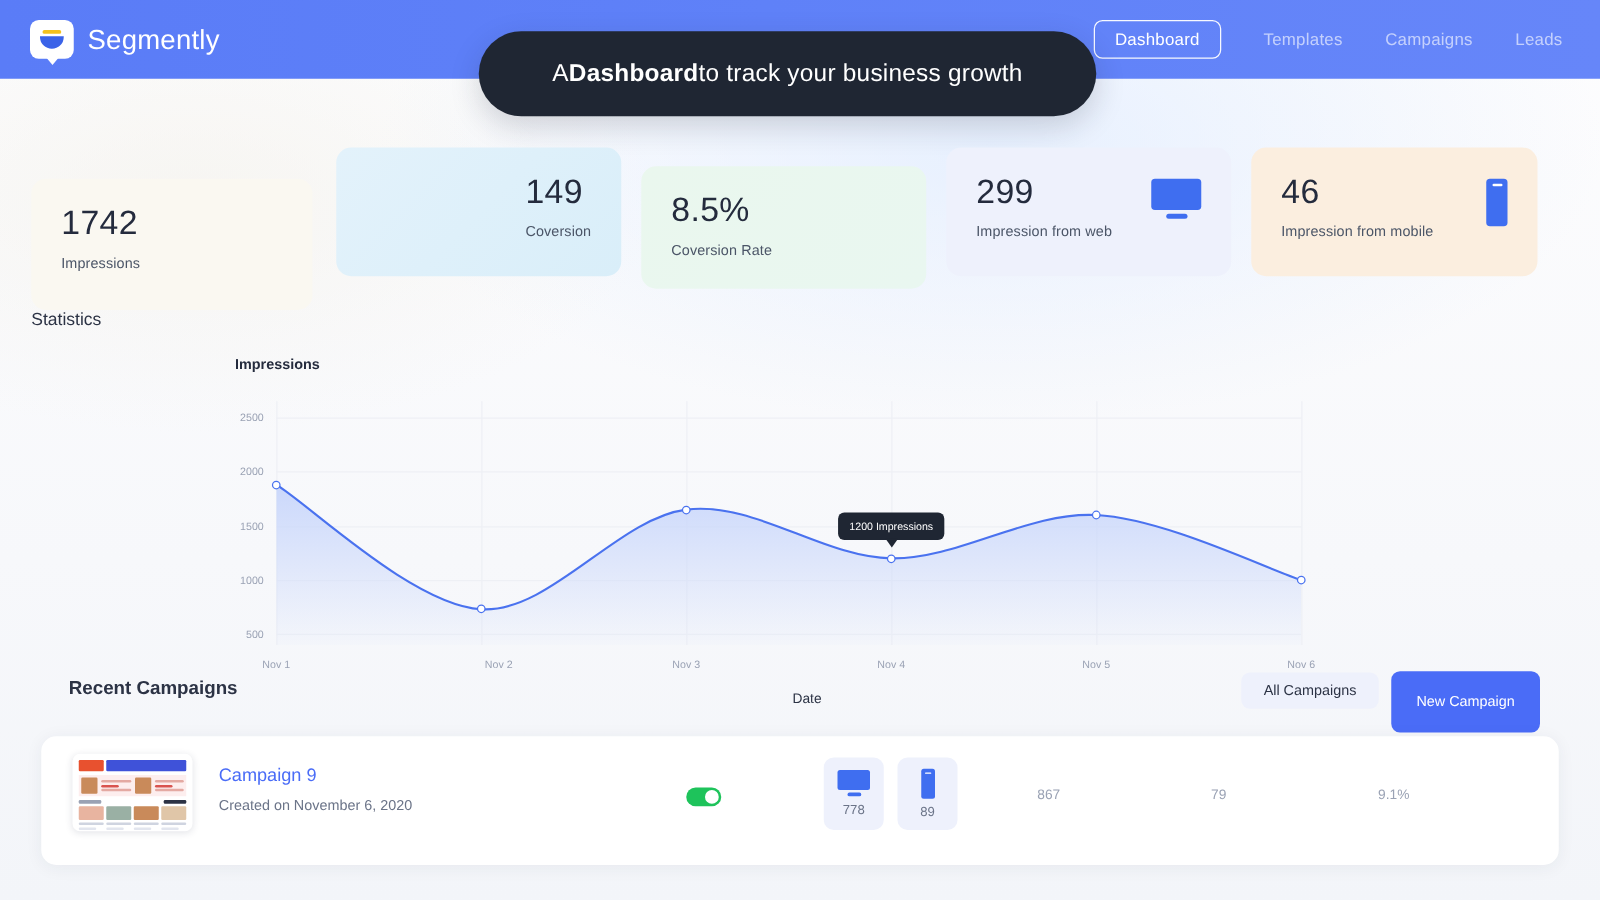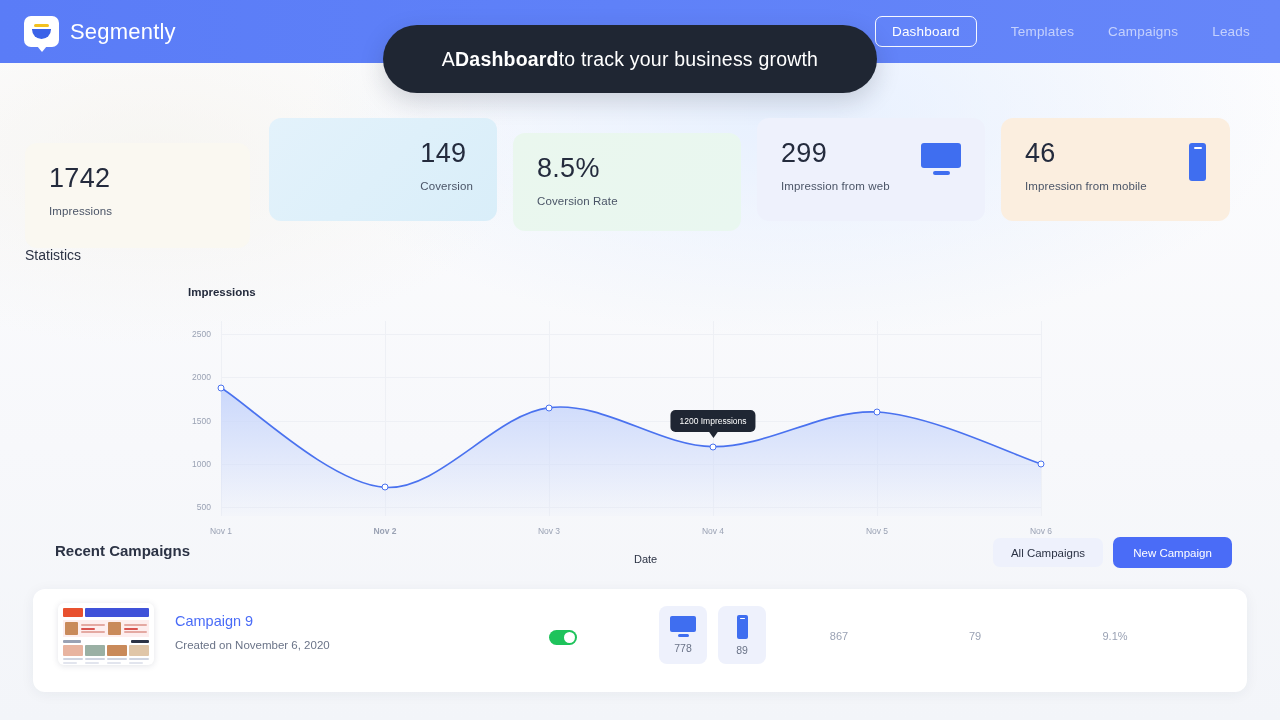--- a/index.html
+++ b/index.html
@@ -120,21 +120,21 @@
   }
 
   
   .rc-title { position: absolute; left: 55px; top: 542px; font-size: 15px; color: #2c3345; font-weight: 700; }
   .btn-all {
     position: absolute; left: 993px; top: 538px; width: 110px; height: 29px;
     background: #eef1fc; border-radius: 7px; border: none;
     color: #2c3345; font-size: 11.5px; font-family: inherit; cursor: pointer;
   }
   .btn-new {
-    position: absolute; left: 1113px; top: 537px; width: 119px; height: 31px;
+    position: absolute; left: 1113px; top: 537px; width: 119px; height: 49px;
     background: #4a6cf7; border-radius: 7px; border: none;
     color: #fff; font-size: 11.5px; font-family: inherit; cursor: pointer;
   }
 
   .campaign-panel {
     position: absolute; left: 33px; top: 589px; width: 1214px; height: 103px;
     background: #fff; border-radius: 12px; box-shadow: 0 2px 14px rgba(35,45,75,.06);
   }
   .camp-row { position: relative; width: 100%; height: 100%; }
 
@@ -277,21 +277,21 @@
         <div class="ytick" style="top: 56.3333px;">2000</div>
         <div class="gridline-h" style="top: 99.6667px;"></div>
         <div class="ytick" style="top: 99.6667px;">1500</div>
         <div class="gridline-h" style="top: 143px;"></div>
         <div class="ytick" style="top: 143px;">1000</div>
         <div class="gridline-h" style="top: 186.333px;"></div>
         <div class="ytick" style="top: 186.333px;">500</div>
         <div class="gridline-v" style="left: 0px;"></div>
         <div class="xtick" style="left: 0px;">Nov 1</div>
         <div class="gridline-v" style="left: 164px;"></div>
-        <div class="xtick" style="left: 164px; font-weight: bold;">Nov 2</div>
+        <div class="xtick" style="left: 178px;">Nov 2</div>
         <div class="gridline-v" style="left: 328px;"></div>
         <div class="xtick" style="left: 328px;">Nov 3</div>
         <div class="gridline-v" style="left: 492px;"></div>
         <div class="xtick" style="left: 492px;">Nov 4</div>
         <div class="gridline-v" style="left: 656px;"></div>
         <div class="xtick" style="left: 656px;">Nov 5</div>
         <div class="gridline-v" style="left: 820px;"></div>
         <div class="xtick" style="left: 820px;">Nov 6</div>
         <svg width="820" height="195" style="position: absolute; left: 0px; top: 0px;">
           <defs>

